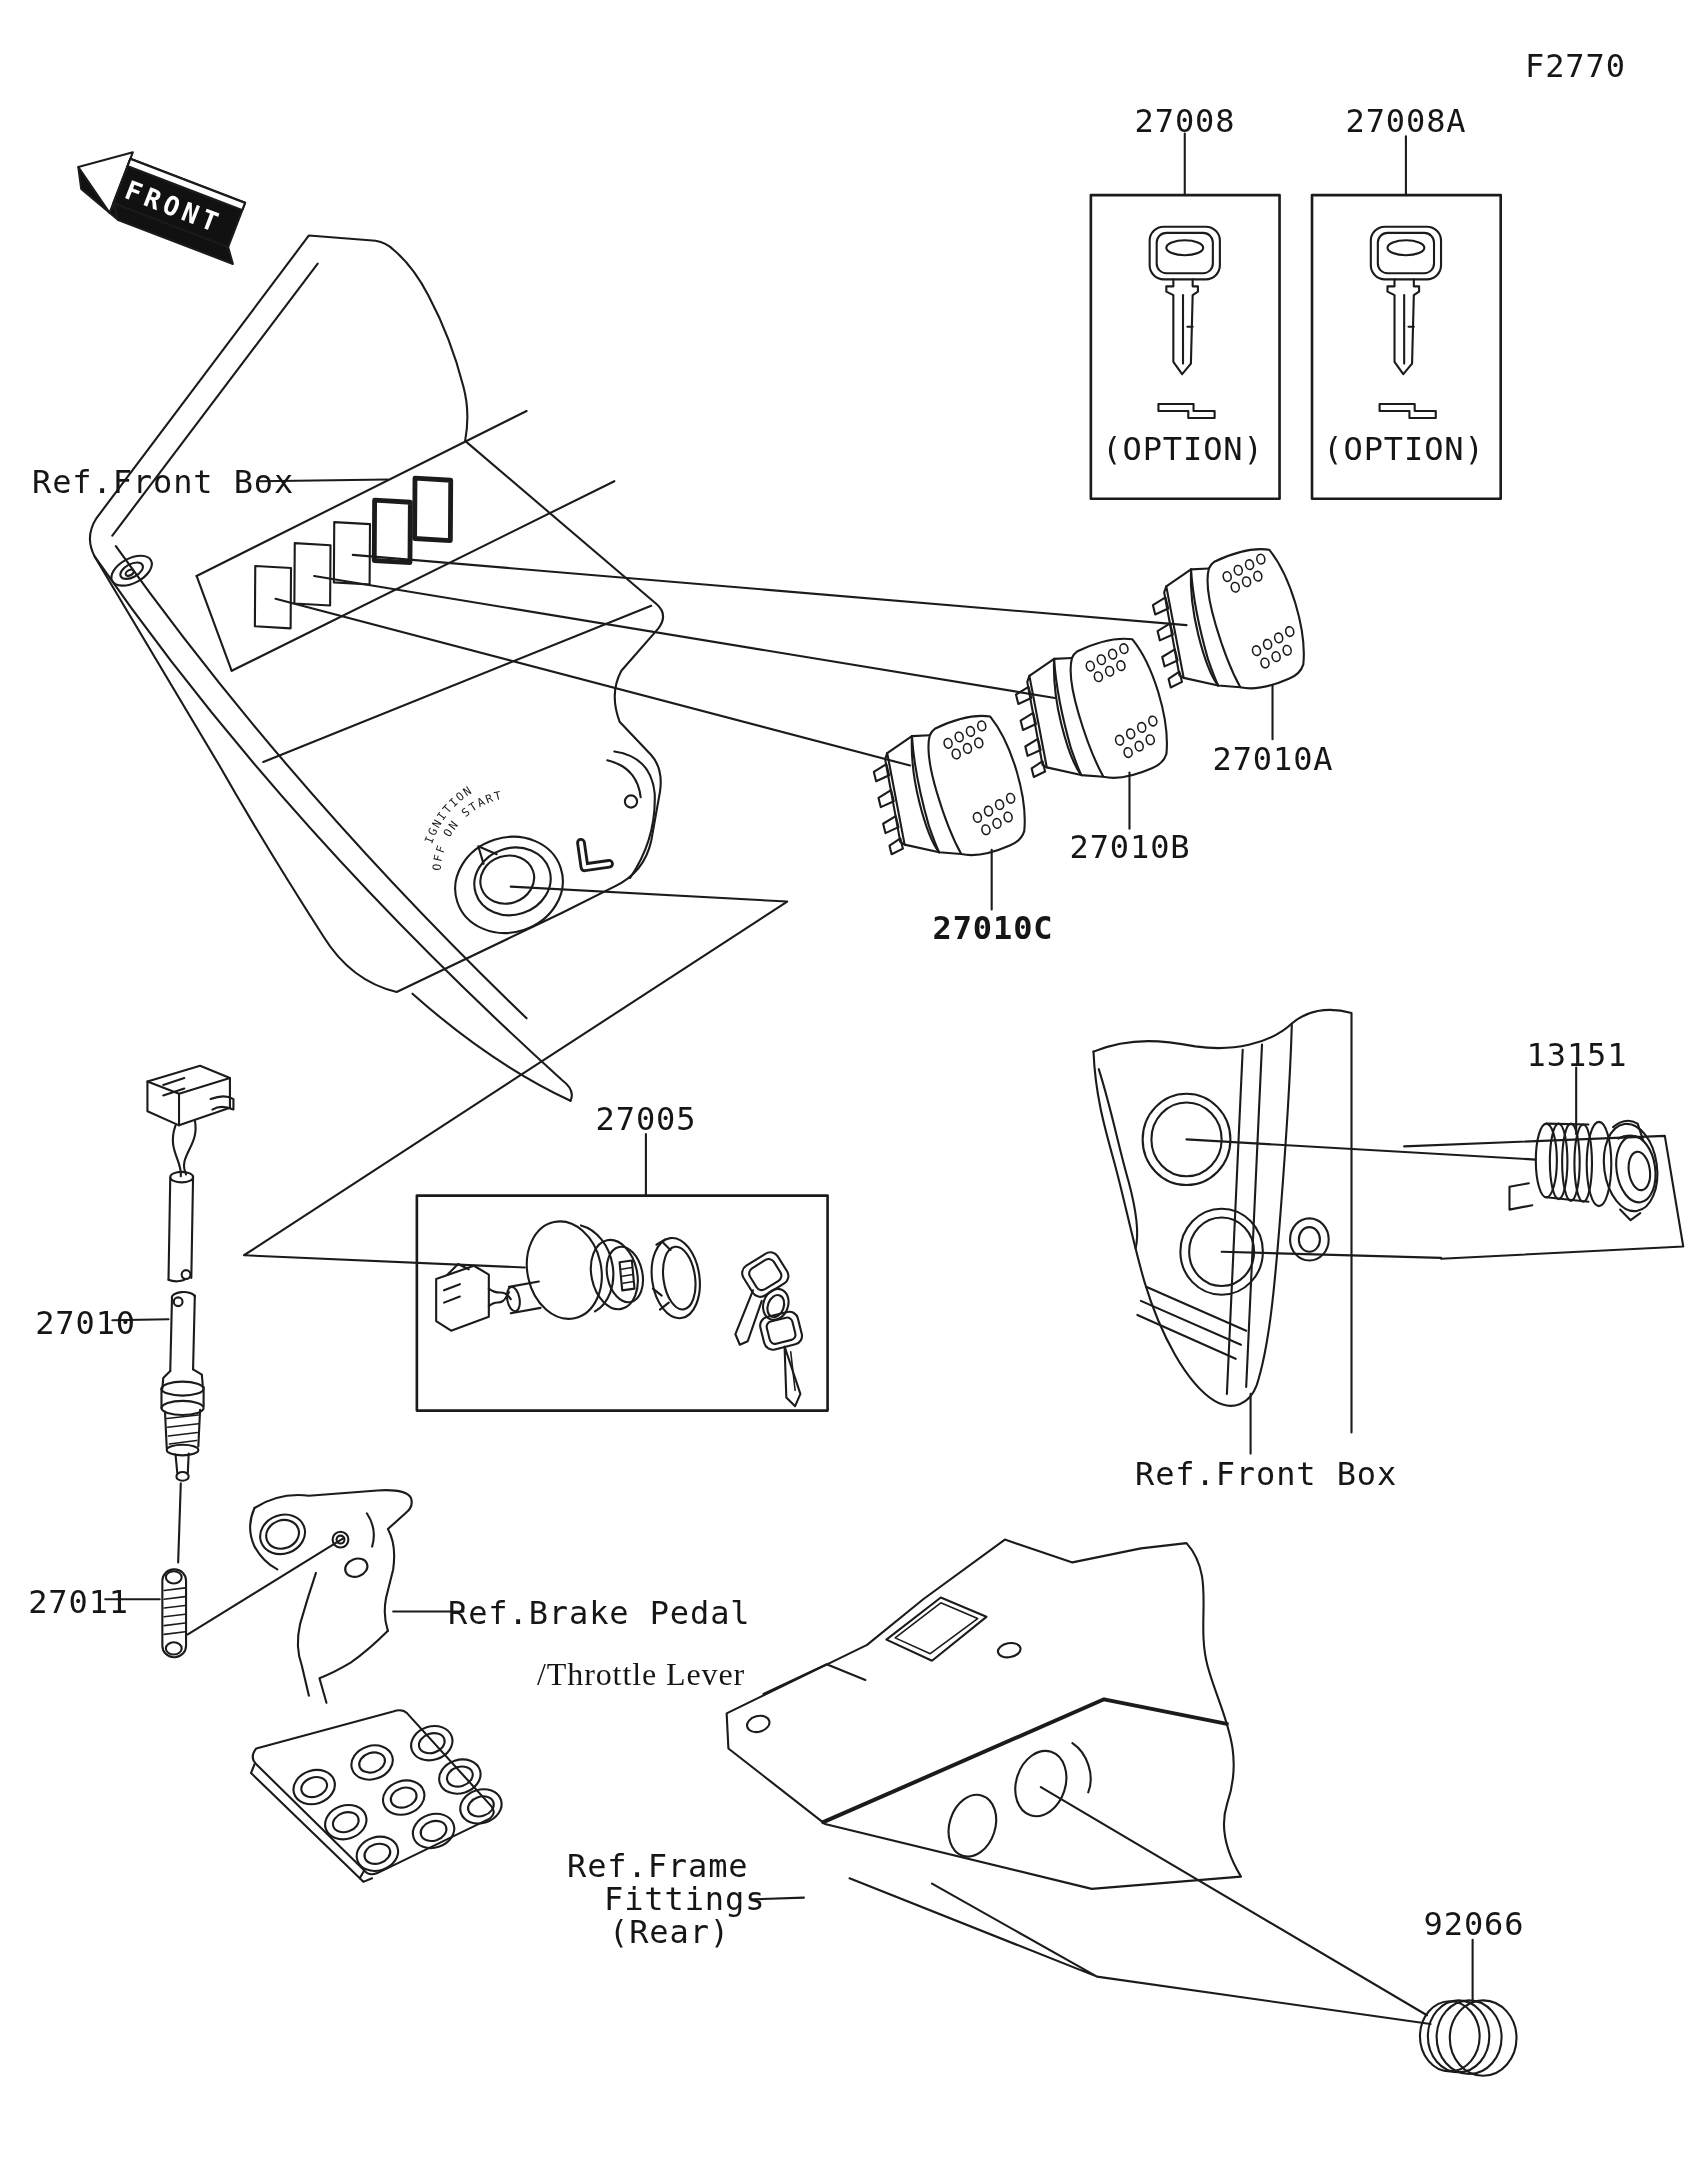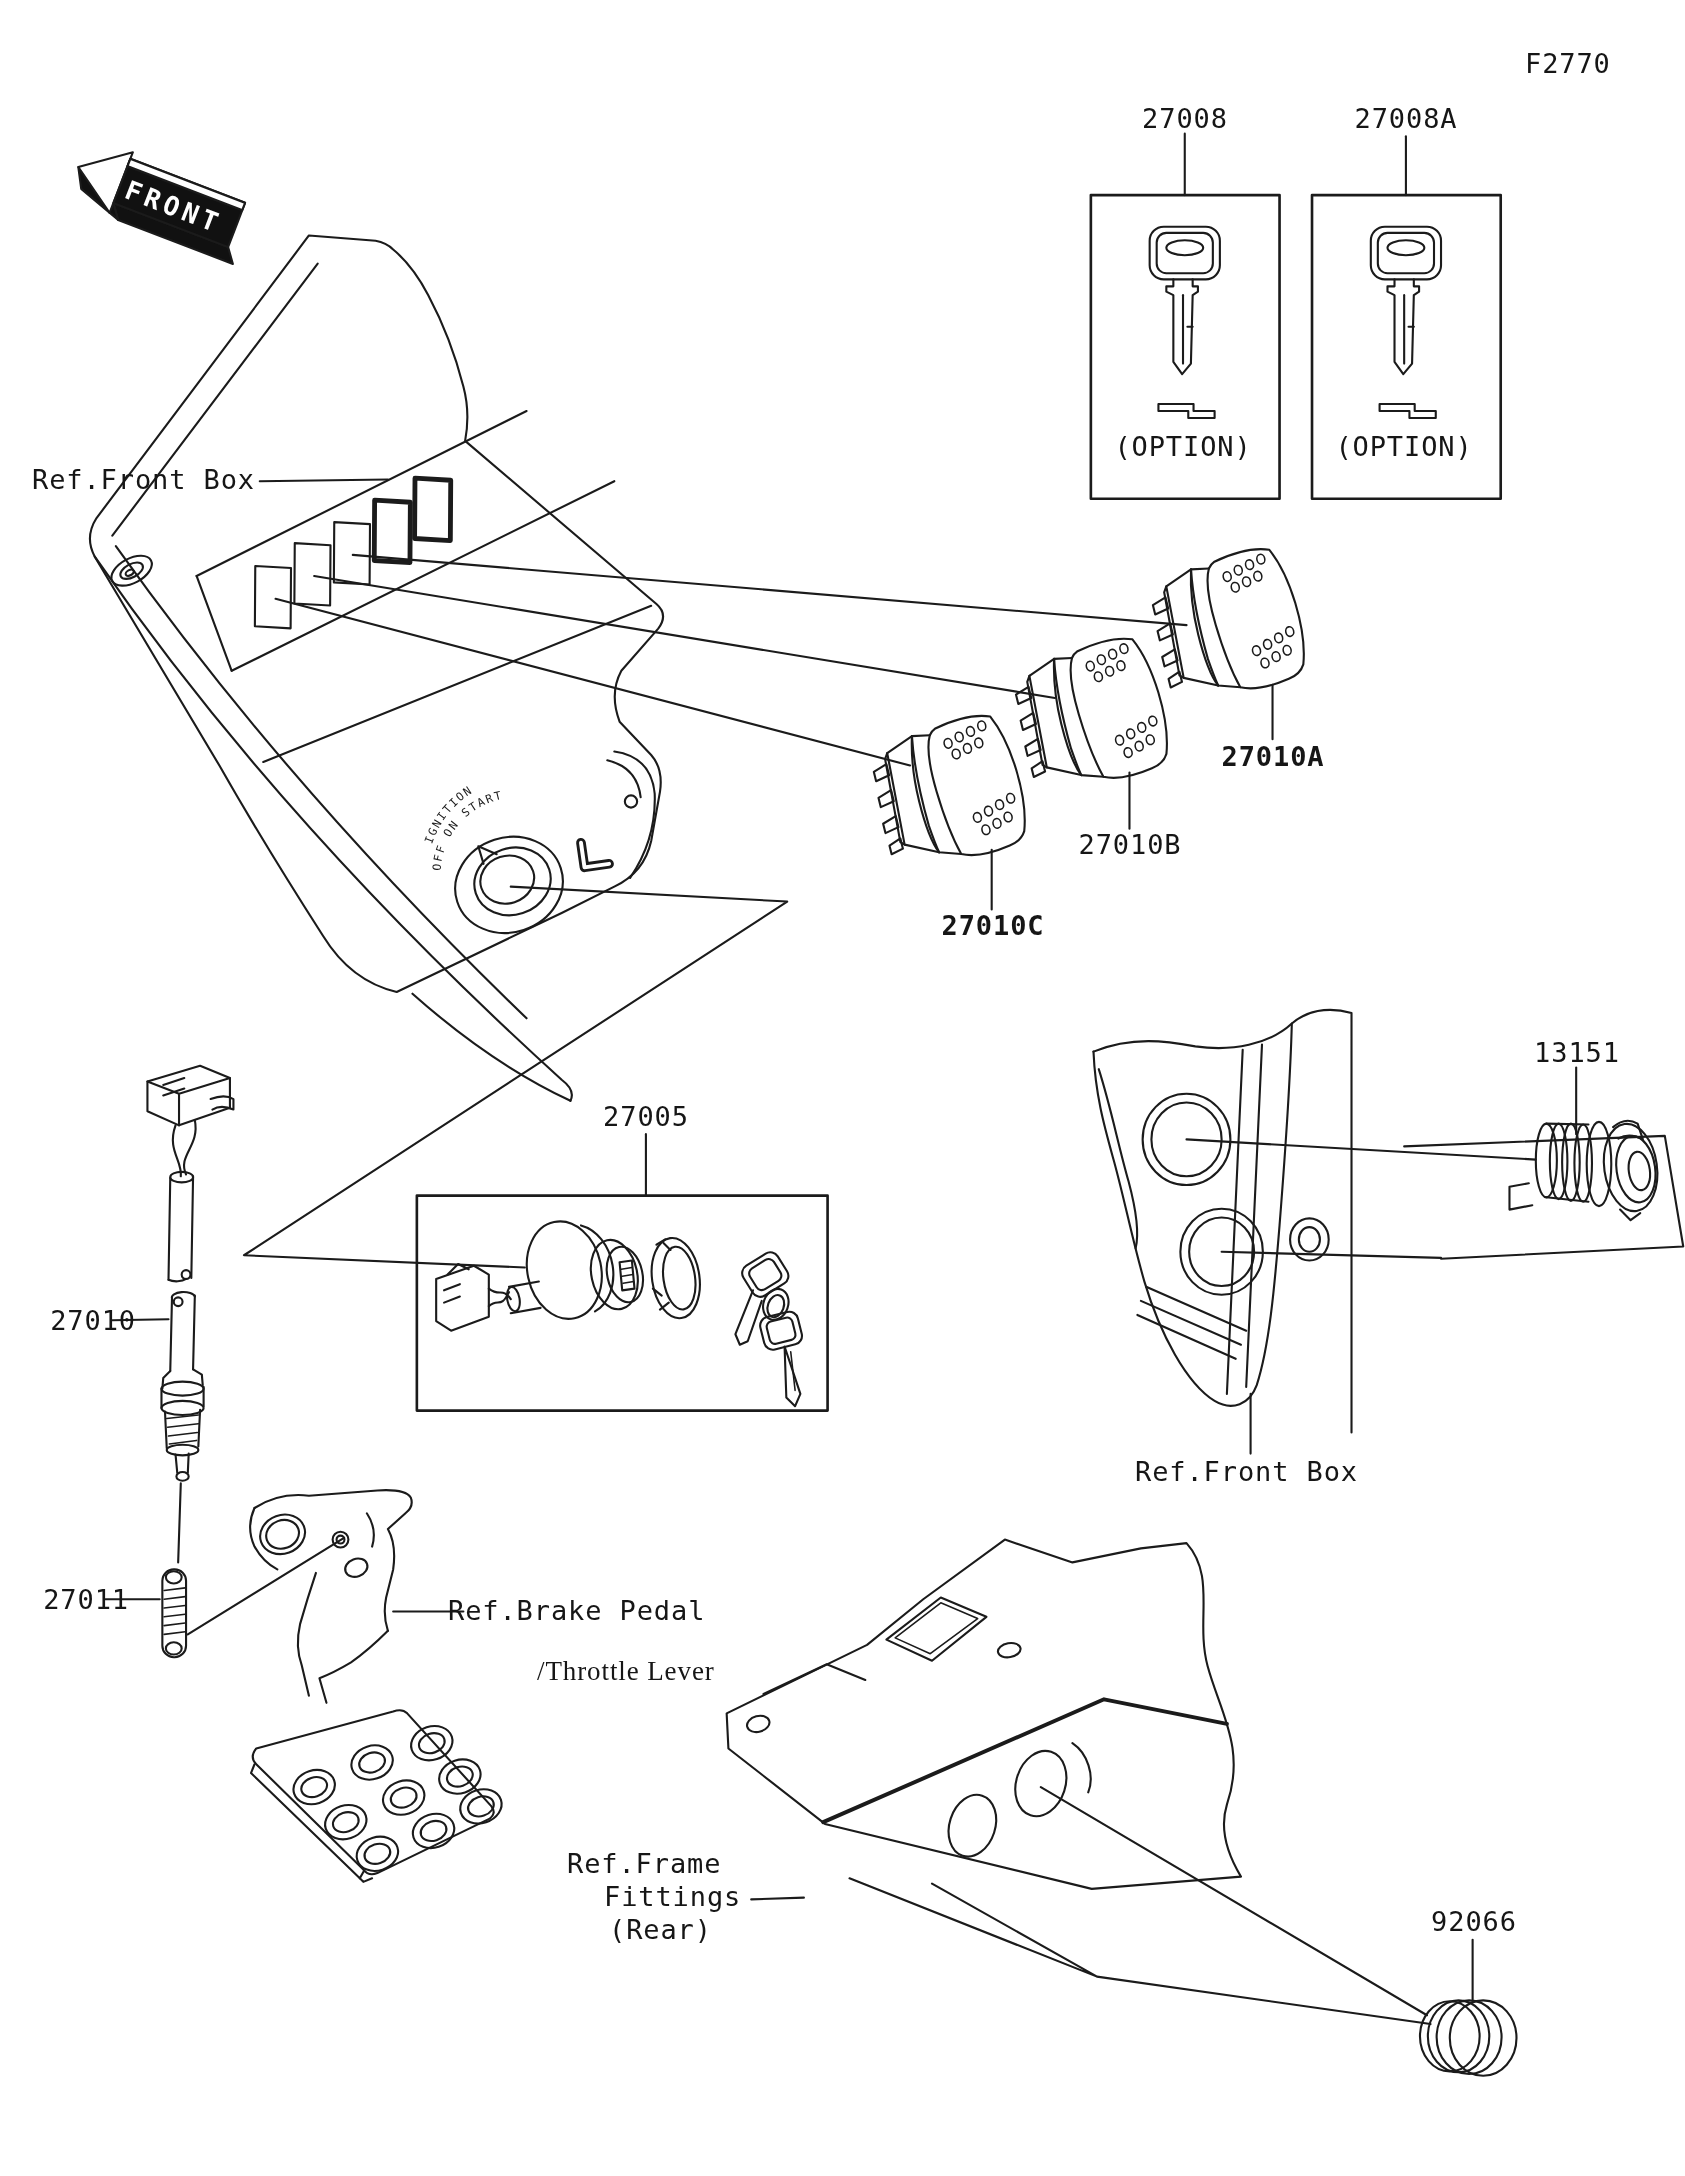--- a/index.html
+++ b/index.html
@@ -1,21 +1,21 @@
 <!DOCTYPE html>
 <html style="font-size:14px"><head>
 <meta charset="utf-8">
 <style>
   html,body{margin:0;padding:0;background:#ffffff;}
   body{width:1685px;height:2177px;position:relative;overflow:hidden;
        font-family:"DejaVu Sans Mono", monospace;}
   #stage{position:absolute;left:0;top:0;width:1685px;height:2177px;}
   svg{position:absolute;left:0;top:0;}
   .lbl{position:absolute;font-family:"DejaVu Sans Mono", monospace;
-       font-size:27px;line-height:1.1;color:#161616;white-space:nowrap;
+       font-size:32px;line-height:1.1;color:#161616;white-space:nowrap;
        letter-spacing:0.9px;text-align:center;}
   .ctr{transform:translateX(-50%);}
   .rt {transform:translateX(-100%);margin-left:29px;}
   .arcText{font-family:"DejaVu Sans Mono", monospace;font-size:13px;
        letter-spacing:2px;fill:#1b1b1b;}
   .frontTxt{font-family:"DejaVu Sans Mono", monospace;font-size:30px;
        font-weight:bold;fill:#ffffff;letter-spacing:5px;}
 </style>
 </head>
 <body>
@@ -334,21 +334,21 @@
   </g>
 </svg>
 
 <div class="lbl" style="left:1525px;top:49px;">F2770</div>
 
 <div class="lbl ctr" style="left:1185px;top:104px;">27008</div>
 <div class="lbl ctr" style="left:1406px;top:104px;">27008A</div>
 <div class="lbl ctr" style="left:1183px;top:432px;">(OPTION)</div>
 <div class="lbl ctr" style="left:1404px;top:432px;">(OPTION)</div>
 
-<div class="lbl ctr" style="left:1273px;top:742px;font-weight:bold;">27010A</div>
+<div class="lbl ctr" style="left:1273px;top:742px;">27010A</div>
 <div class="lbl ctr" style="left:1130px;top:830px;">27010B</div>
 <div class="lbl ctr" style="left:993px;top:911px;font-weight:bold;">27010C</div>
 
 <div class="lbl ctr" style="left:646px;top:1102px;">27005</div>
 <div class="lbl ctr" style="left:1577px;top:1038px;">13151</div>
 
 <div class="lbl" style="left:32px;top:465px;">Ref.Front Box</div>
 <div class="lbl" style="left:1135px;top:1457px;">Ref.Front Box</div>
 
 <div class="lbl rt" style="left:107px;top:1306px;">27010</div>

